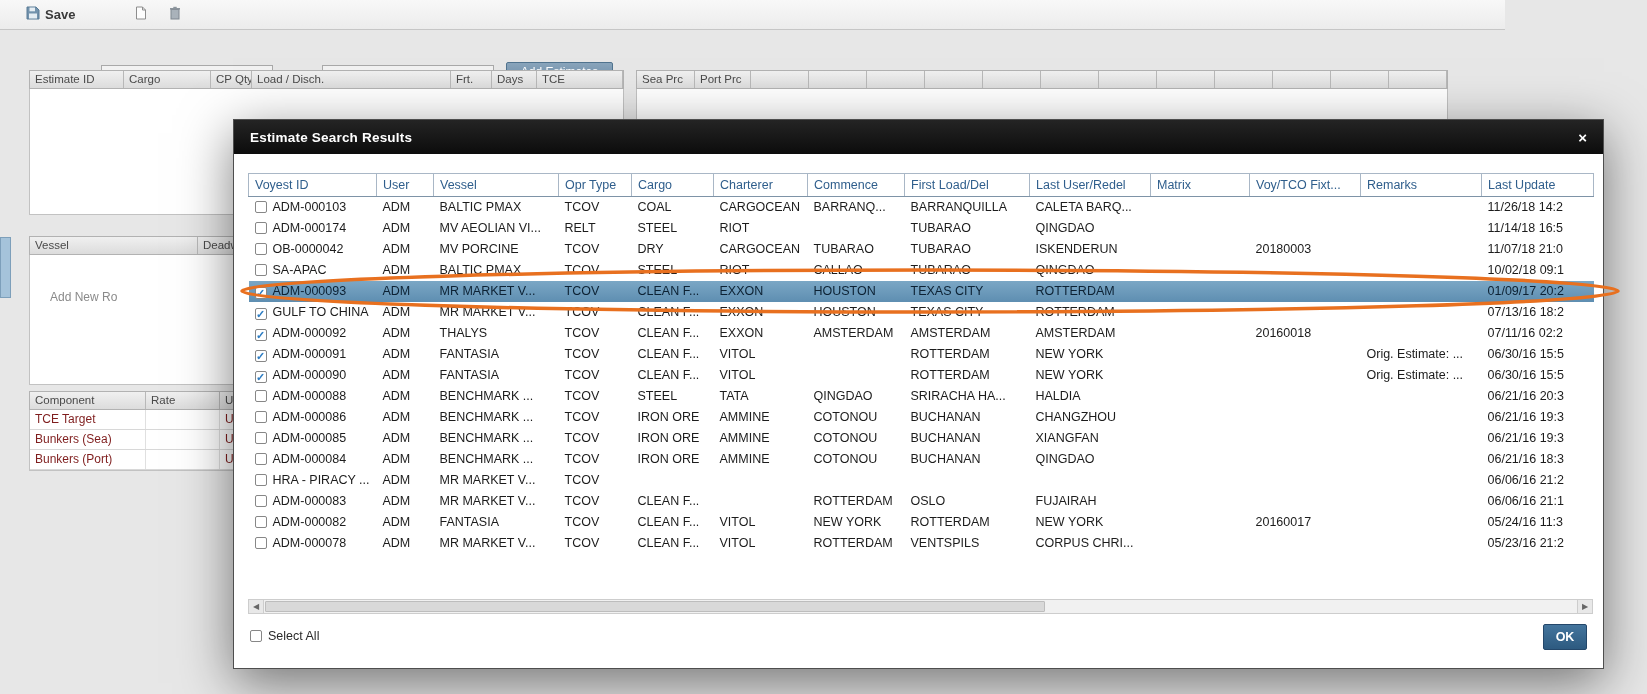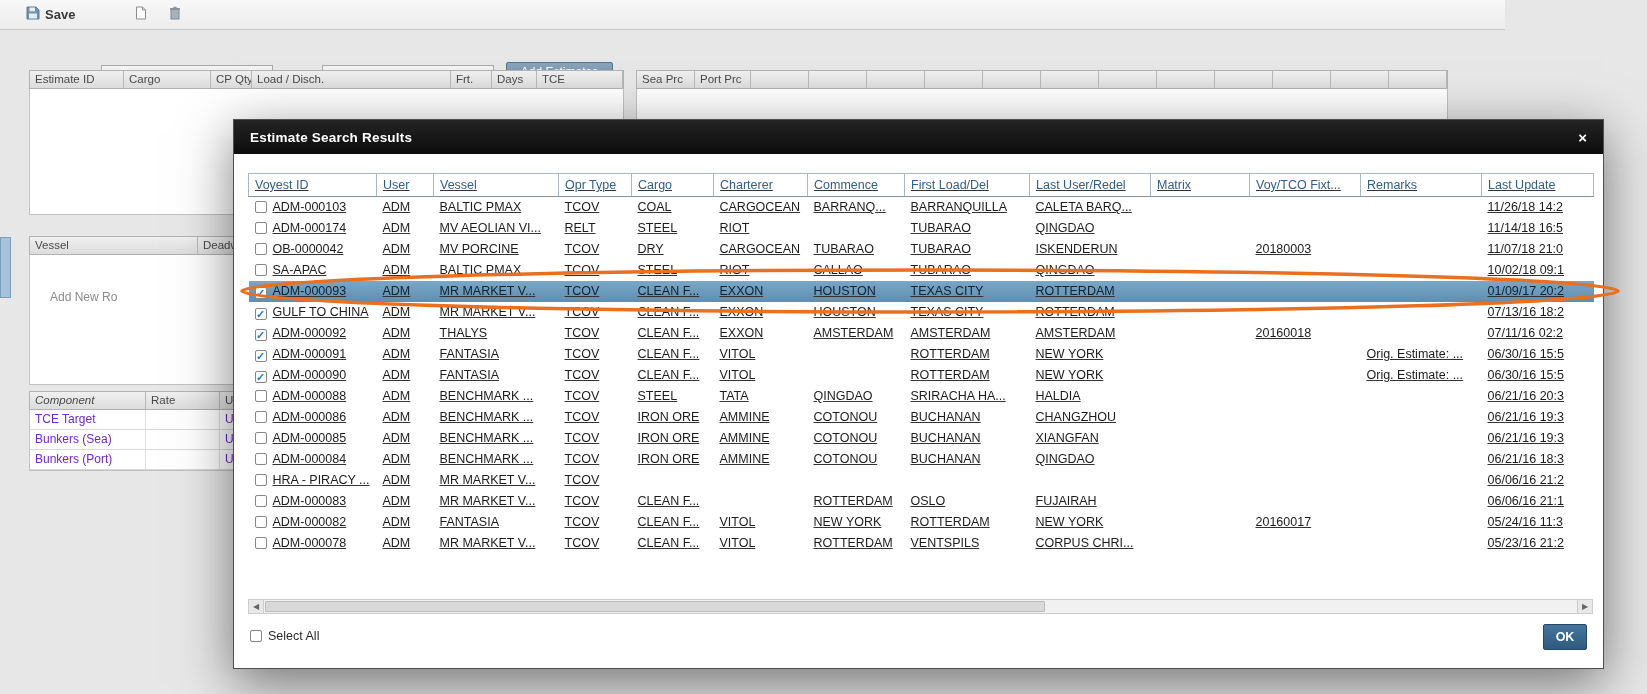--- a/index.html
+++ b/index.html
@@ -43,21 +43,21 @@
     height:100%; line-height:17px; font-size:11.5px; color:#4a4a4a;
     border-right:1px solid #b8b8b8; padding-left:5px;
     white-space:nowrap; overflow:hidden; flex-shrink:0;
   }
   .grid-body {
     position:absolute; background:#fff;
     border:1px solid #c2c2c2; border-top:none;
   }
   .crow { display:flex; height:20px; border-bottom:1px solid #d8d8d8; background:#fff; }
   .ccell {
-    line-height:19px; font-size:12px; color:#6d28d9; padding-left:5px;
+    line-height:19px; font-size:12px; color:#7f1d1d; padding-left:5px;
     border-right:1px solid #e0e0e0; white-space:nowrap; overflow:hidden; flex-shrink:0;
   }
   .add-new {
     position:absolute; left:49px; top:290px; font-size:12px; color:#8a8a8a; cursor:pointer;
   }
   .side-strip {
     position:absolute; left:0; top:237px; width:11px; height:61px;
     background:#a5c3da; border:1px solid #7d9fba; cursor:pointer;
   }
   
@@ -67,21 +67,21 @@
     box-shadow:0 14px 50px rgba(0,0,0,0.5);
     z-index:10;
   }
   .modal-header {
     height:34px; background:linear-gradient(#242424,#0c0c0c);
     display:flex; align-items:center; justify-content:space-between; padding:0 16px;
   }
   .modal-title { color:#fff; font-weight:bold; font-size:13.5px; letter-spacing:0.2px; }
   .modal-close { color:#fff; font-weight:bold; font-size:15px; cursor:pointer; line-height:1; }
   .results-wrap { position:absolute; left:14px; top:53px; }
-  table { border-collapse:collapse; table-layout:fixed;text-decoration:underline; }
+  table { border-collapse:collapse; table-layout:fixed; }
   thead th {
     height:23px; background:#fff; color:#2f5e8c; font-weight:normal;
     font-size:12.5px; text-align:left; padding:0 6px;
     border:1px solid #a9b7c6; border-bottom:1px solid #7e93a7;
     white-space:nowrap; overflow:hidden; cursor:pointer;
   }
   tbody td {
     height:21px; font-size:12.5px; color:#1c1c1c; padding:0 6px;
     white-space:nowrap; overflow:hidden; background:#fff;
   }
@@ -201,21 +201,21 @@
 
 <div class="grid-header" style="left:29px; top:236px; width:250px;" id="vessel-grid-header">
     <div class="hcell" style="width: 168px;">Vessel</div>
     <div class="hcell" style="width: 80px;">Deadweigh</div>
   </div>
 <div class="grid-body" style="left:29px; top:255px; width:250px; height:130px;">
   <span class="add-new" style="left:20px; top:35px; position:absolute;">Add New Ro</span>
 </div>
 
 <div class="grid-header" style="left:29px; top:391px; width:252px;" id="component-grid-header">
-    <div class="hcell" style="width: 116px; font-style: italic;">Component</div>
+    <div class="hcell" style="width: 116px;">Component</div>
     <div class="hcell" style="width: 74px;">Rate</div>
     <div class="hcell" style="width: 60px;">Unit</div>
   </div>
 <div class="grid-body" style="left:29px; top:410px; width:252px; height:61px;" id="component-grid-rows">
     <div class="crow">
       <div class="ccell" style="width: 116px;">TCE Target</div>
       <div class="ccell" style="width: 74px;"></div>
       <div class="ccell" style="width: 60px;">USD/d</div>
     </div>
     <div class="crow">

